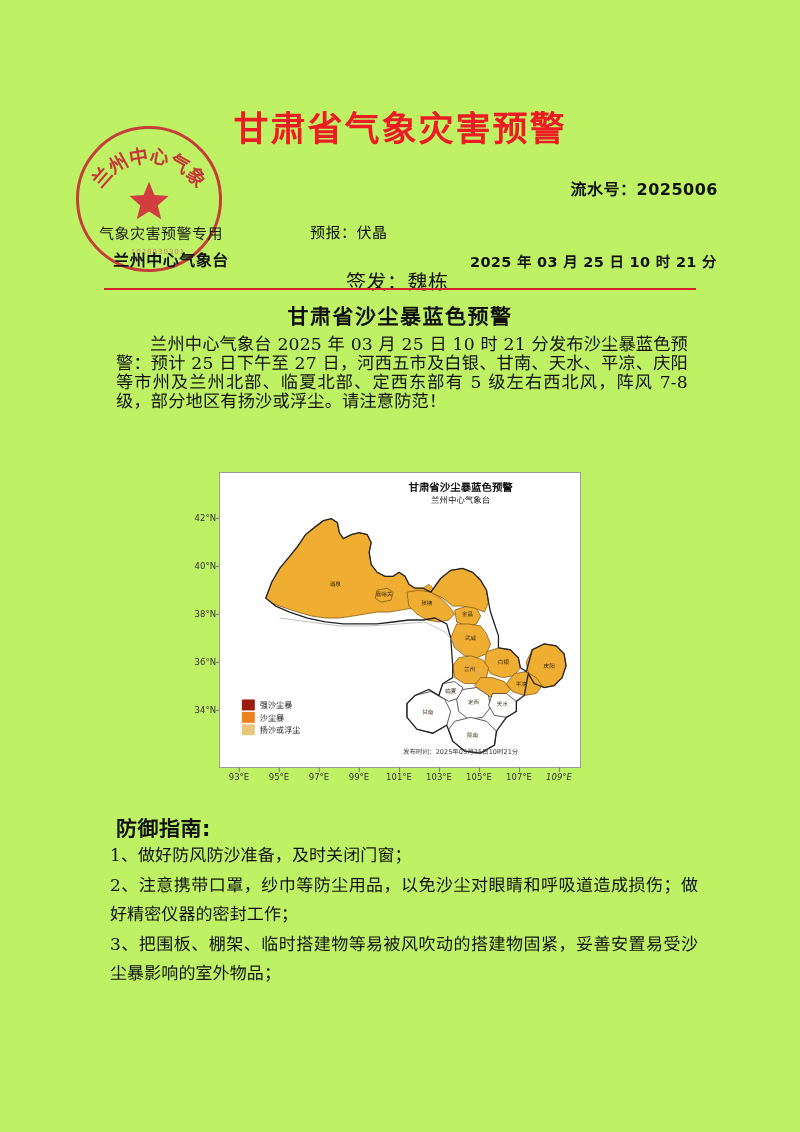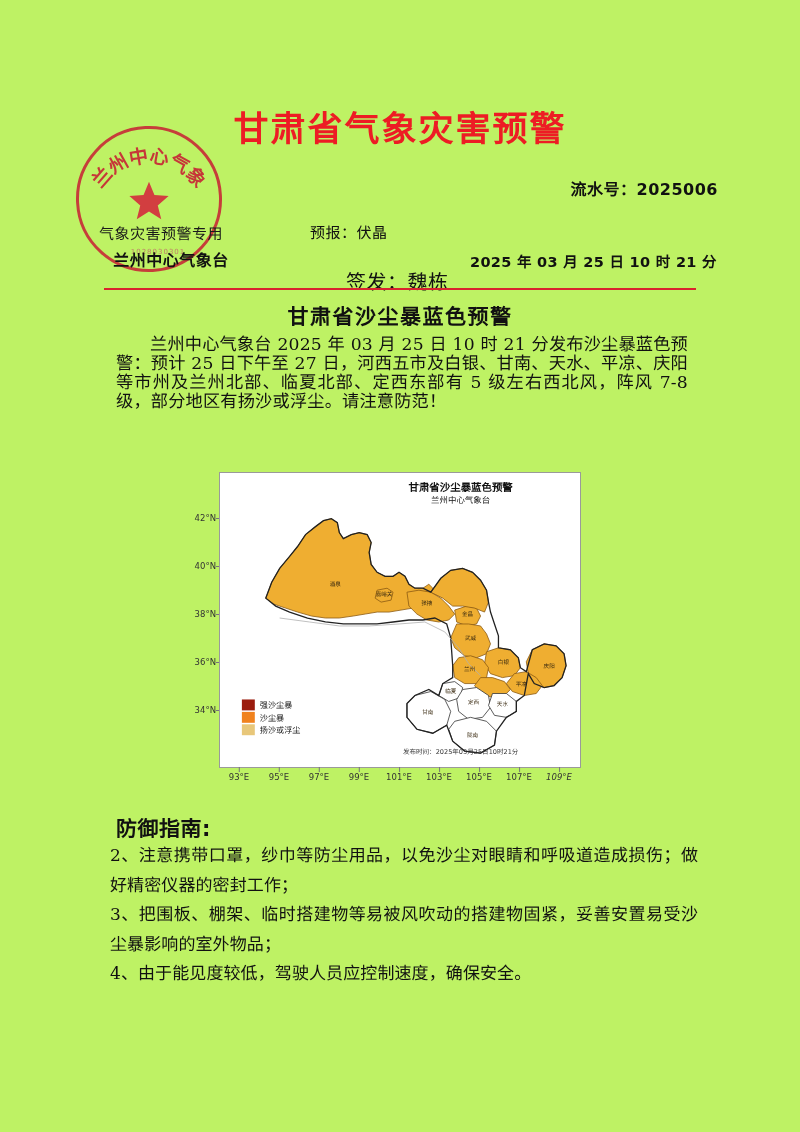--- a/index.html
+++ b/index.html
@@ -439,18 +439,18 @@
       <div class="lon-label" style="left: 140px;">99°E<span class="tick-v" style="left: 50%;"></span></div>
       <div class="lon-label" style="left: 180px;">101°E<span class="tick-v" style="left: 50%;"></span></div>
       <div class="lon-label" style="left: 220px;">103°E<span class="tick-v" style="left: 50%;"></span></div>
       <div class="lon-label" style="left: 260px;">105°E<span class="tick-v" style="left: 50%;"></span></div>
       <div class="lon-label" style="left: 300px;">107°E<span class="tick-v" style="left: 50%;"></span></div>
       <div class="lon-label" style="left: 340px; font-style: italic;">109°E<span class="tick-v" style="left: 50%;"></span></div>
     </div>
 
   <div class="guide-title">防御指南:</div>
   <div class="guide-list" id="guidelines-list">
+      <div class="guide-item">1、做好防风防沙准备，及时关闭门窗；</div>
       <div class="guide-item">2、注意携带口罩，纱巾等防尘用品，以免沙尘对眼睛和呼吸道造成损伤；做好精密仪器的密封工作；</div>
       <div class="guide-item">3、把围板、棚架、临时搭建物等易被风吹动的搭建物固紧，妥善安置易受沙尘暴影响的室外物品；</div>
-      <div class="guide-item">4、由于能见度较低，驾驶人员应控制速度，确保安全。</div>
     </div>
 
 </div>
 
 </body></html>

